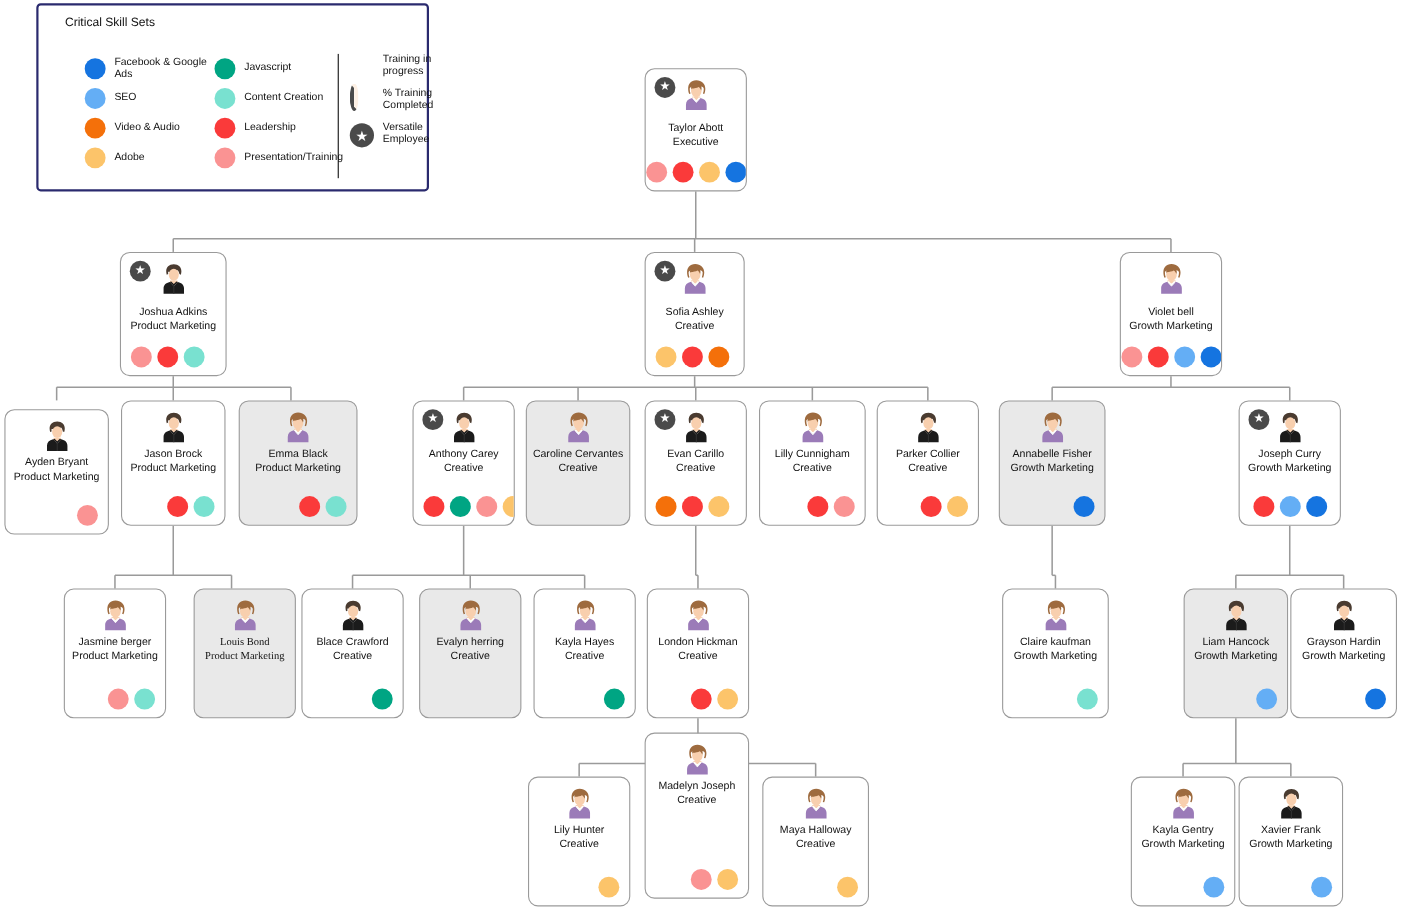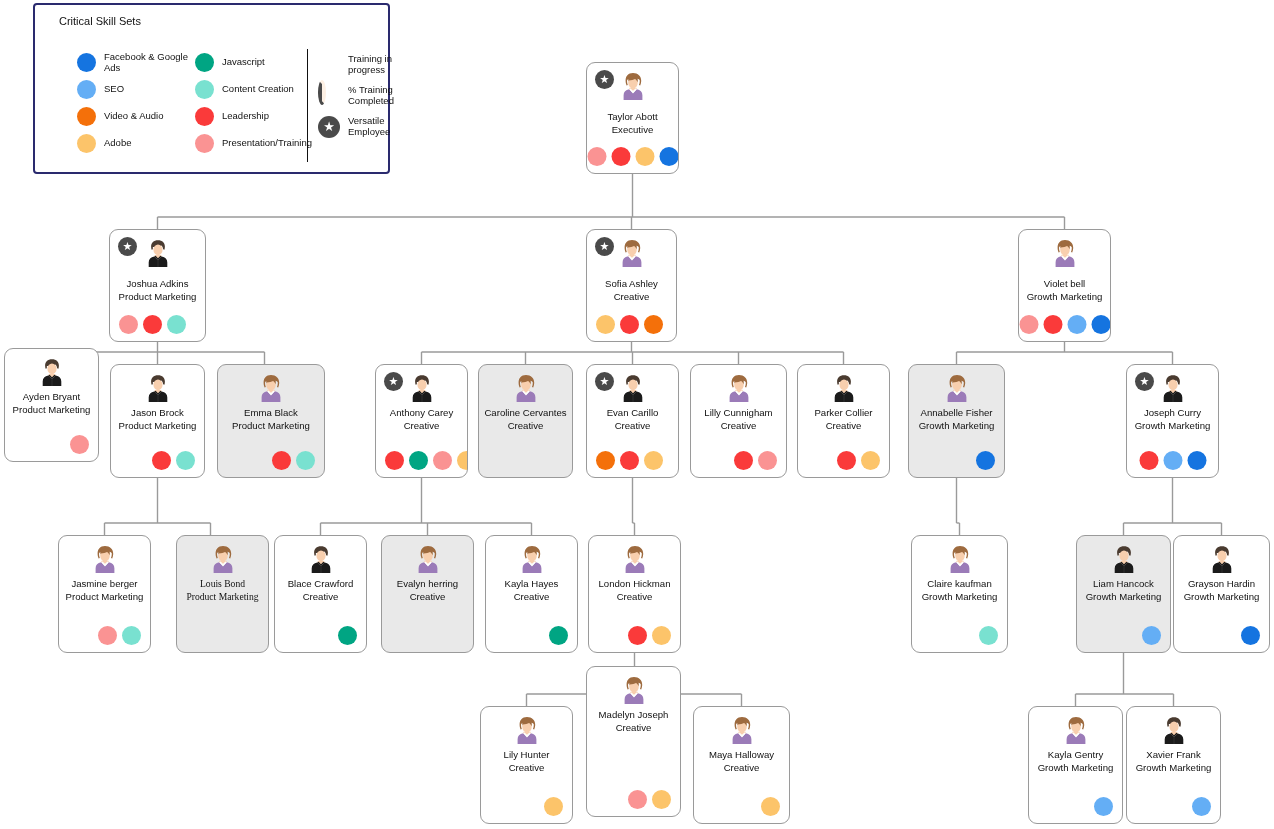--- a/index.html
+++ b/index.html
@@ -97,21 +97,21 @@
     margin: 2px 0 0 1px;
   }
   .sym-star {
     width: 22px; height: 22px;
     border-radius: 50%;
     background: #4a4a4a;
     margin: 1px 0 0 1px;
     display: flex; align-items: center; justify-content: center;
     color: #fff; font-size: 13px; line-height: 1;
   }
-  .legend-sym-row { display: flex; align-items: center; height: 31px; }
+  .legend-sym-row { display: flex; height: 31px; }
   .legend-sym-label { font-size: 9.5px; color: #111; line-height: 10.5px; max-width: 70px; }
 
   
   .card {
     position: absolute;
     background: #ffffff;
     border: 1.6px solid #9a9a9a;
     border-radius: 9px;
     overflow: hidden;
   }
@@ -356,21 +356,21 @@
           </svg></div>
         <div class="card-name">Violet bell</div>
         <div class="card-role">Growth Marketing</div>
         <div class="skill-row center">
           <span class="skill-dot" style="background: rgb(250, 147, 147);"></span>
           <span class="skill-dot" style="background: rgb(250, 58, 58);"></span>
           <span class="skill-dot" style="background: rgb(100, 174, 245);"></span>
           <span class="skill-dot" style="background: rgb(21, 116, 224);"></span>
         </div>
       </div>
-      <div class="card" style="left: 4px; top: 348px; width: 95px; height: 114px;">
+      <div class="card" style="left: 4px; top: 372px; width: 95px; height: 114px;">
         <div class="avatar"><svg viewBox="0 0 30 30" width="30" height="30">
             <path d="M15 2.2c-4.4 0-6.9 2.7-6.9 6.4 0 1.2.2 2.3.5 3.1l1.3-.5c-.1-.8-.1-1.6 0-2.1 2.6.3 6.6-.3 8.6-1.5.8.8 1.4 2 1.6 3.6l1.3.5c.3-.9.5-2 .5-3.1 0-3.7-2.5-6.4-6.9-6.4z" fill="#4a3b30"></path>
             <ellipse cx="15" cy="11.8" rx="4.6" ry="5.4" fill="#f8cfae"></ellipse>
             <path d="M11.6 17h6.8v3.1h-6.8z" fill="#f8cfae"></path>
             <path d="M11.3 18.4C7.7 19.2 5.7 21.2 5.7 24.4V29h18.6v-4.6c0-3.2-2-5.2-5.6-6l-3.7 3.8z" fill="#1b1b1b"></path>
             <path d="M14.55 21.4h.9V29h-.9z" fill="#333"></path>
             <path d="M11.3 18.4l3.7 3.8 3.7-3.8-1.3-.6-2.4 2.4-2.4-2.4z" fill="#1b1b1b"></path>
           </svg></div>
         <div class="card-name">Ayden Bryant</div>
         <div class="card-role">Product Marketing</div>

